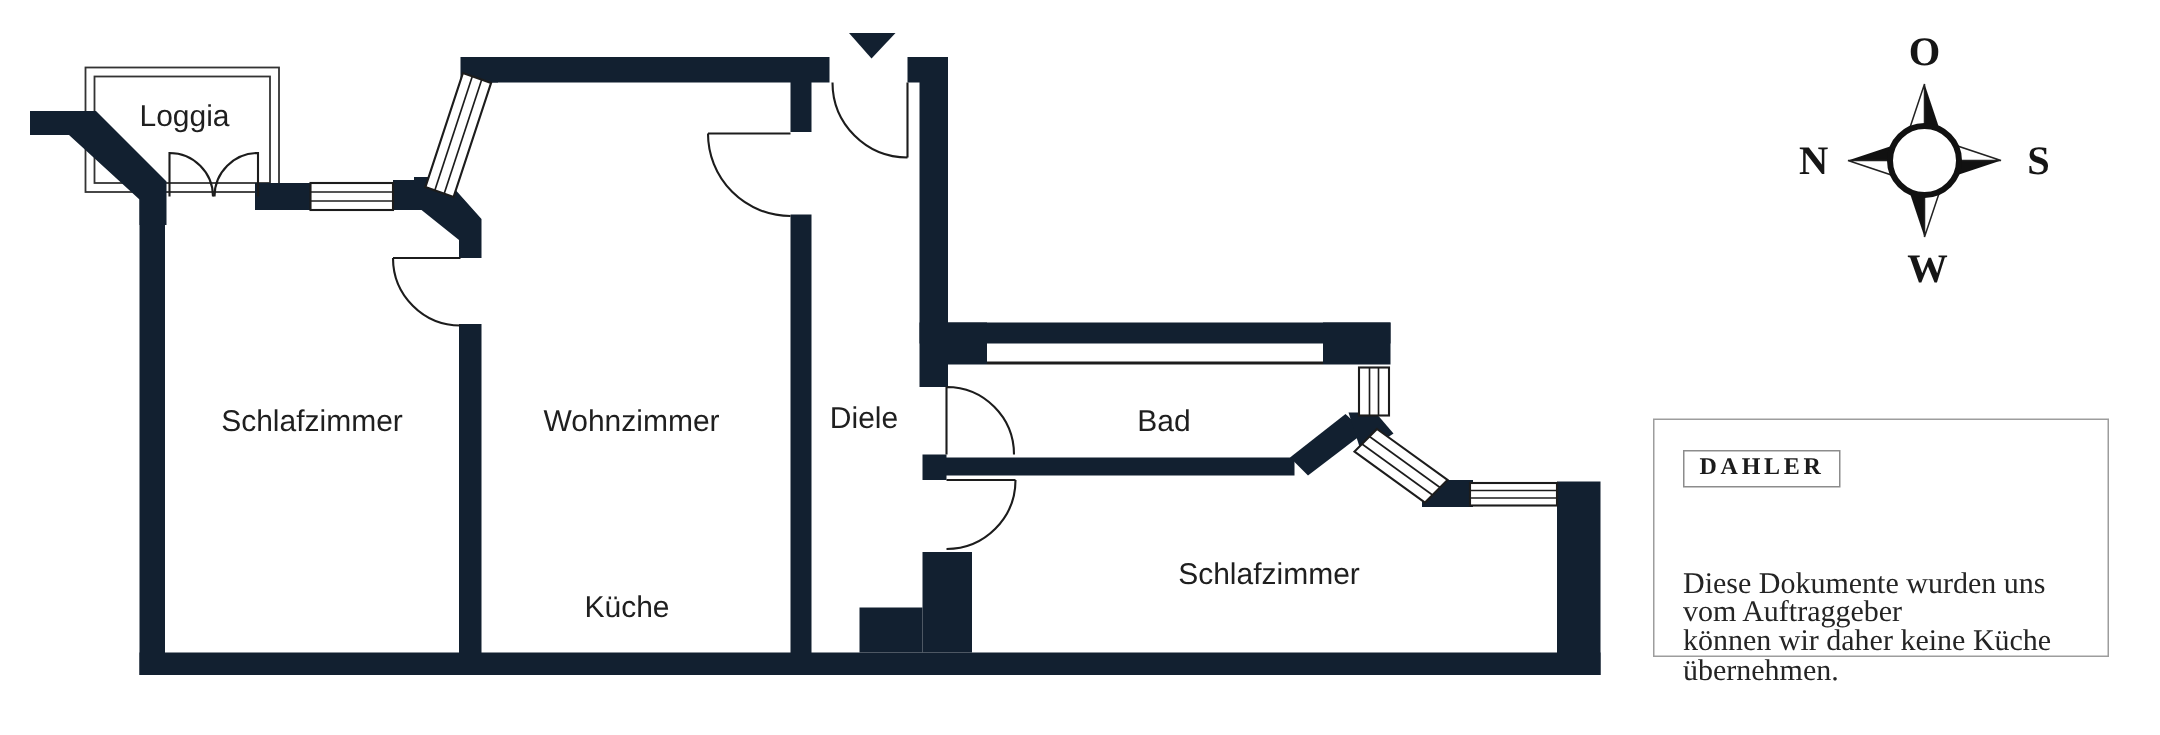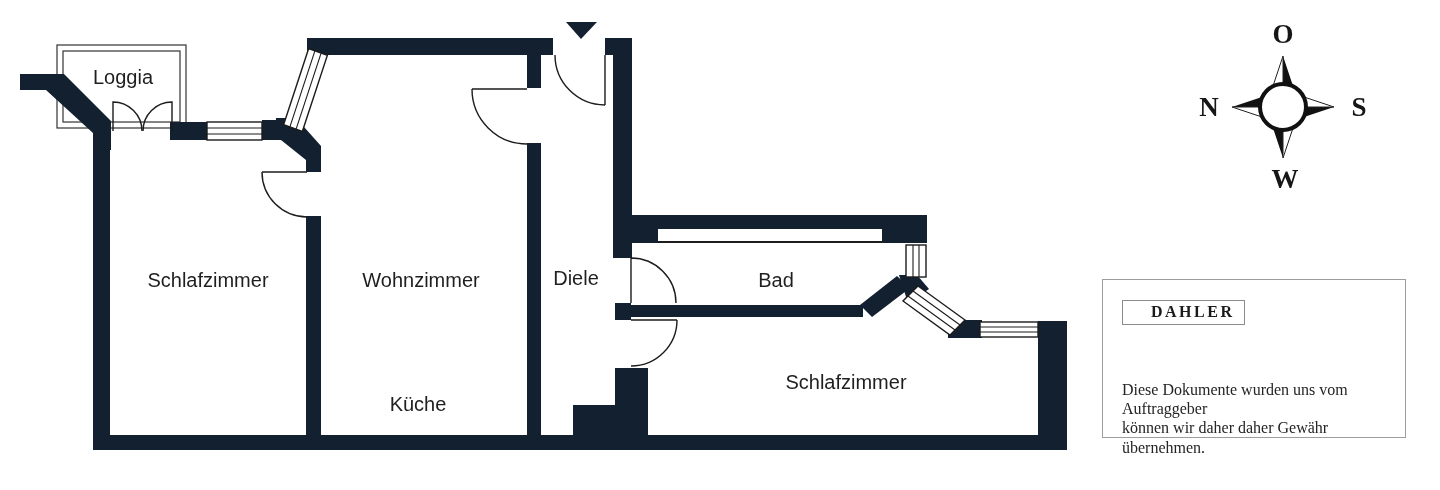--- a/index.html
+++ b/index.html
@@ -30,27 +30,27 @@
   }
   .compass-circle{fill:#ffffff;stroke:#111111;stroke-width:4;}
   .spike-black{fill:#111111;stroke:none;}
   .spike-white{fill:#ffffff;stroke:#222222;stroke-width:1;}
   .disclaimer-box{
     position:absolute;left:1102px;top:279px;width:304px;height:159px;
     border:1px solid #9d9d9d;background:#ffffff;box-sizing:border-box;
   }
   .brand-logo{
     position:absolute;left:19px;top:20px;display:inline-block;
-    border:1px solid #8c8c8c;padding:2px 10px 3px 28px;
+    border:1px solid #8c8c8c;padding:2px 10px 3px 10px;
     font-family:"Liberation Serif","DejaVu Serif",serif;font-size:16px;font-weight:600;
     letter-spacing:2.5px;color:#1b1b1b;background:#ffffff;
   }
   .disclaimer-text{
     position:absolute;left:19px;top:100px;width:270px;
-    font-family:"Liberation Serif","DejaVu Serif",serif;font-size:16px;
+    font-family:"Liberation Serif","DejaVu Serif",serif;font-size:20px;
     line-height:19.2px;color:#242424;
   }
 </style>
 </head>
 <body>
 
 <div class="stage">
 
   <svg class="plan-svg" width="1440" height="490" viewBox="0 0 1440 490">
 
@@ -152,17 +152,17 @@
       <text class="compass-letter" x="1209" y="116">N</text>
       <text class="compass-letter" x="1359" y="116">S</text>
       <text class="compass-letter" x="1285" y="188">W</text>
     </g>
   </svg>
 
   <div class="disclaimer-box">
     <span class="brand-logo">DAHLER</span>
     <div class="disclaimer-text">
       <div>Diese Dokumente wurden uns vom Auftraggeber</div>
-      <div>können wir daher daher Gewähr übernehmen.</div>
+      <div>können wir daher keine Küche übernehmen.</div>
     </div>
   </div>
 
 </div>
 
 </body></html>

